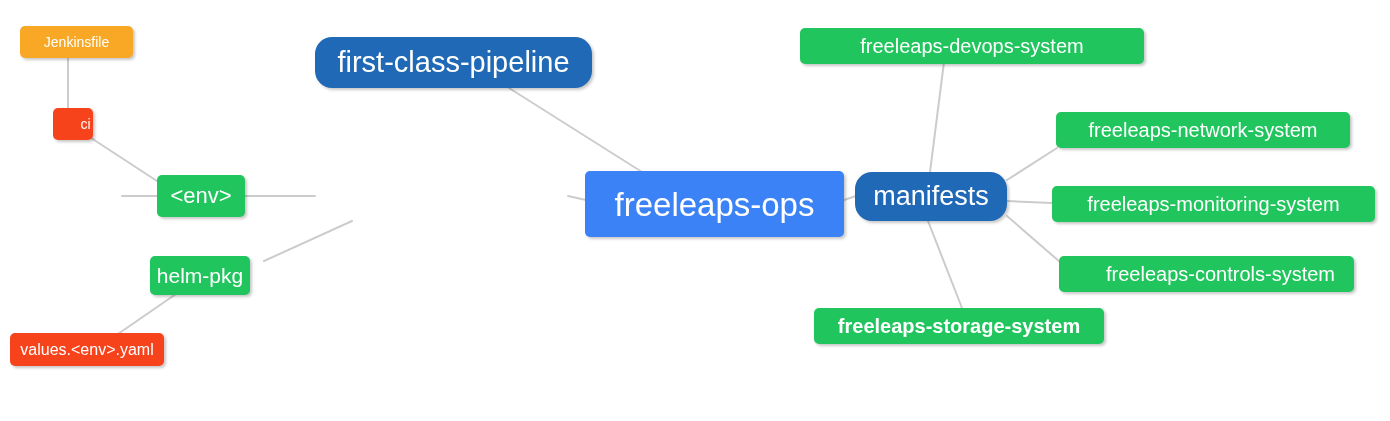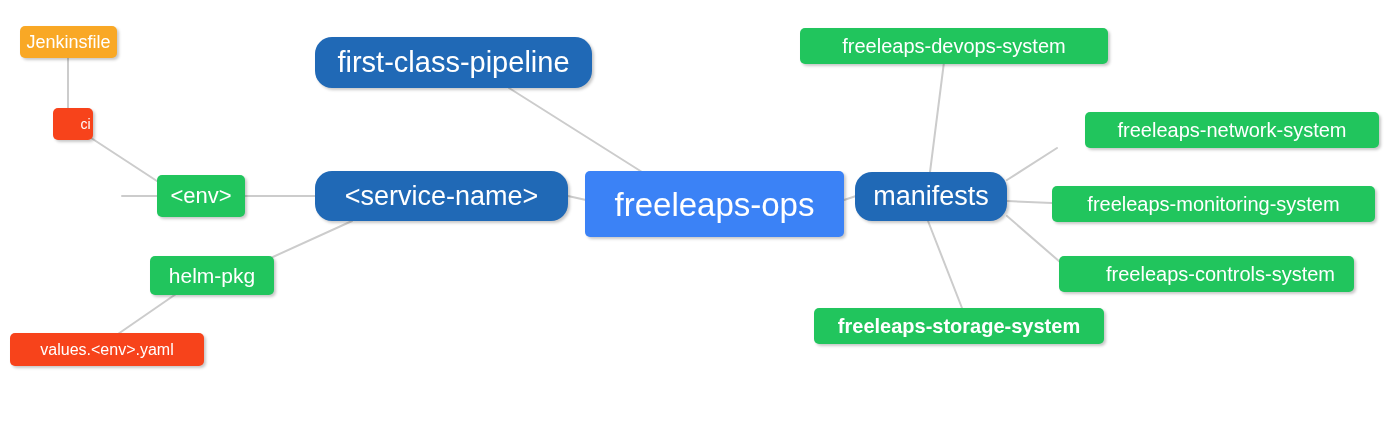--- a/index.html
+++ b/index.html
@@ -77,62 +77,59 @@
       <line x1="1007" y1="180" x2="1057" y2="148"></line>
 
       <line x1="1007" y1="201" x2="1052" y2="203"></line>
 
       <line x1="1007" y1="216" x2="1060" y2="262"></line>
 
       <line x1="928" y1="221" x2="962" y2="308"></line>
     </g>
   </svg>
 
-  <div class="node n-orange" style="left:20px; top:26px; width:97px; height:32px; font-size:18px;">
+  <div class="node n-orange" style="left:20px; top:26px; width:113px; height:32px; font-size:14px;">
     <span class="lbl">Jenkinsfile</span>
   </div>
 
   <div class="node n-red" style="left:53px; top:108px; width:40px; height:32px; font-size:14px;padding-left:25px;">
     <span class="lbl">ci</span>
   </div>
 
 
   <div class="node n-green" style="left:157px; top:175px; width:88px; height:42px; font-size:22px;">
     <span class="lbl">&lt;env&gt;</span>
   </div>
 
-  <div class="node n-green" style="left:150px; top:256px; width:124px; height:39px; font-size:21px;">
+  <div class="node n-green" style="left:150px; top:256px; width:100px; height:39px; font-size:21px;">
     <span class="lbl">helm-pkg</span>
   </div>
 
-  <div class="node n-red" style="left:10px; top:333px; width:194px; height:33px; font-size:16px;text-align:right;">
+  <div class="node n-red" style="left:10px; top:333px; width:154px; height:33px; font-size:16px;text-align:right;">
     <span class="lbl">values.&lt;env&gt;.yaml</span>
   </div>
 
   <div class="node n-blue" style="left:315px; top:37px; width:277px; height:51px; font-size:29px;">
     <span class="lbl">first-class-pipeline</span>
   </div>
 
-  <div class="node n-blue" style="left:315px; top:171px; width:253px; height:50px; font-size:27px;">
-    <span class="lbl">&lt;service-name&gt;</span>
-  </div>
 
   <div class="node n-root" style="left:585px; top:171px; width:259px; height:66px; font-size:33px;">
     <span class="lbl">freeleaps-ops</span>
   </div>
 
   <div class="node n-blue" style="left:855px; top:172px; width:152px; height:49px; font-size:27px;">
     <span class="lbl">manifests</span>
   </div>
 
-  <div class="node n-green" style="left:800px; top:28px; width:308px; height:36px; font-size:20px;">
+  <div class="node n-green" style="left:800px; top:28px; width:344px; height:36px; font-size:20px;">
     <span class="lbl">freeleaps-devops-system</span>
   </div>
 
-  <div class="node n-green" style="left:1056px; top:112px; width:294px; height:36px; font-size:20px;margin-left:29px;">
+  <div class="node n-green" style="left:1056px; top:112px; width:294px; height:36px; font-size:20px;">
     <span class="lbl">freeleaps-network-system</span>
   </div>
 
   <div class="node n-green" style="left:1052px; top:186px; width:323px; height:36px; font-size:20px;">
     <span class="lbl">freeleaps-monitoring-system</span>
   </div>
 
   <div class="node n-green" style="left:1059px; top:256px; width:295px; height:36px; font-size:20px;padding-left:28px;">
     <span class="lbl">freeleaps-controls-system</span>
   </div>

